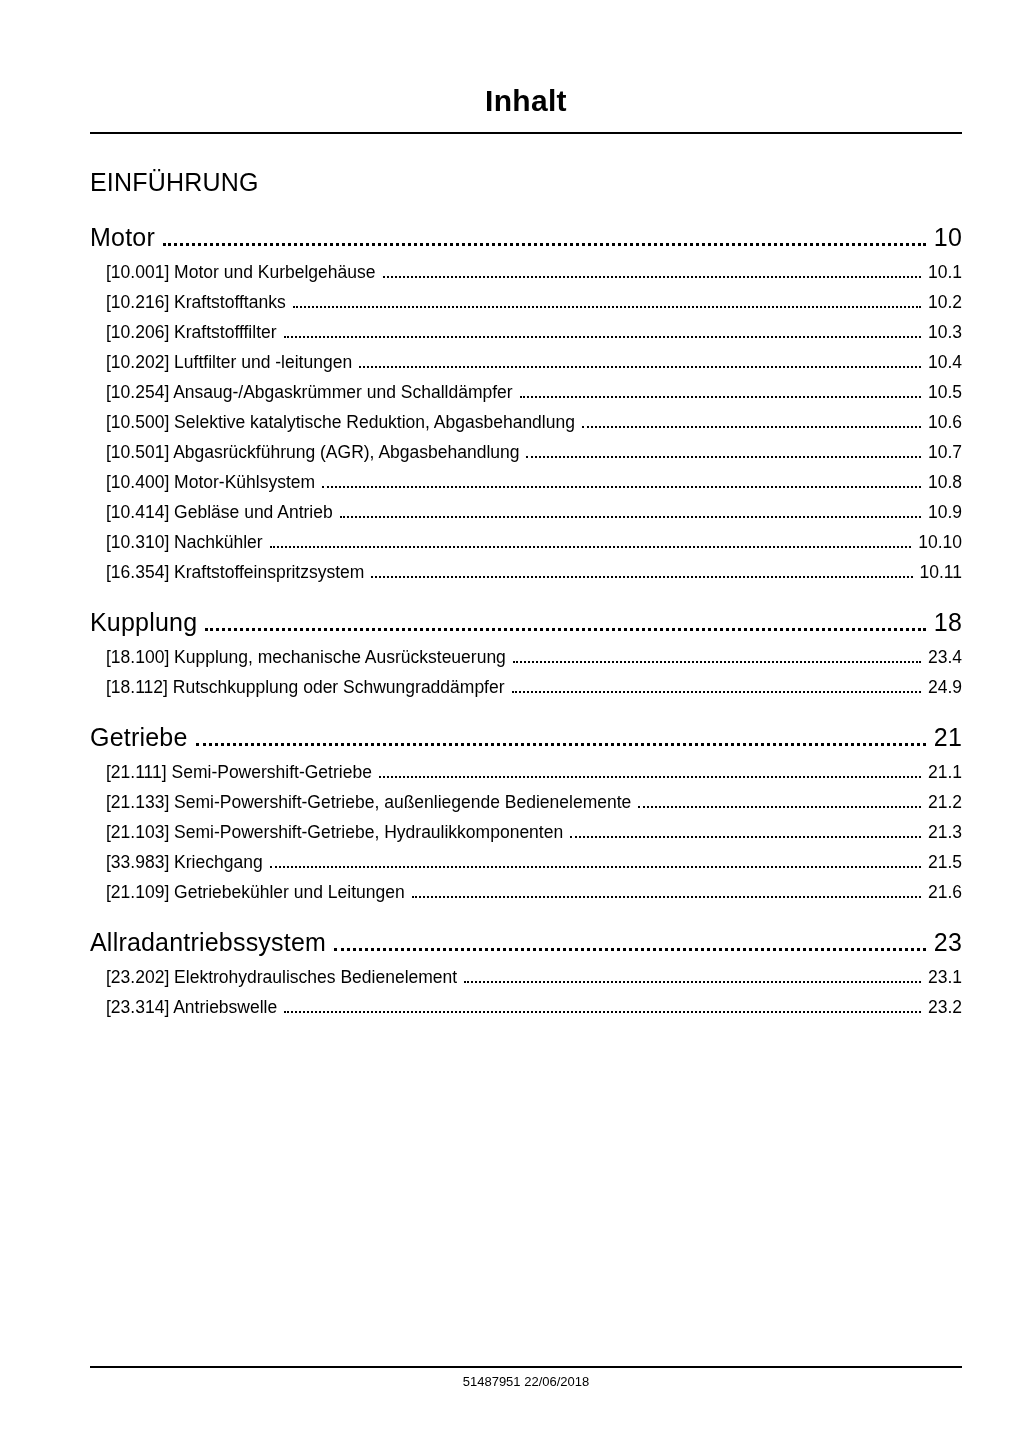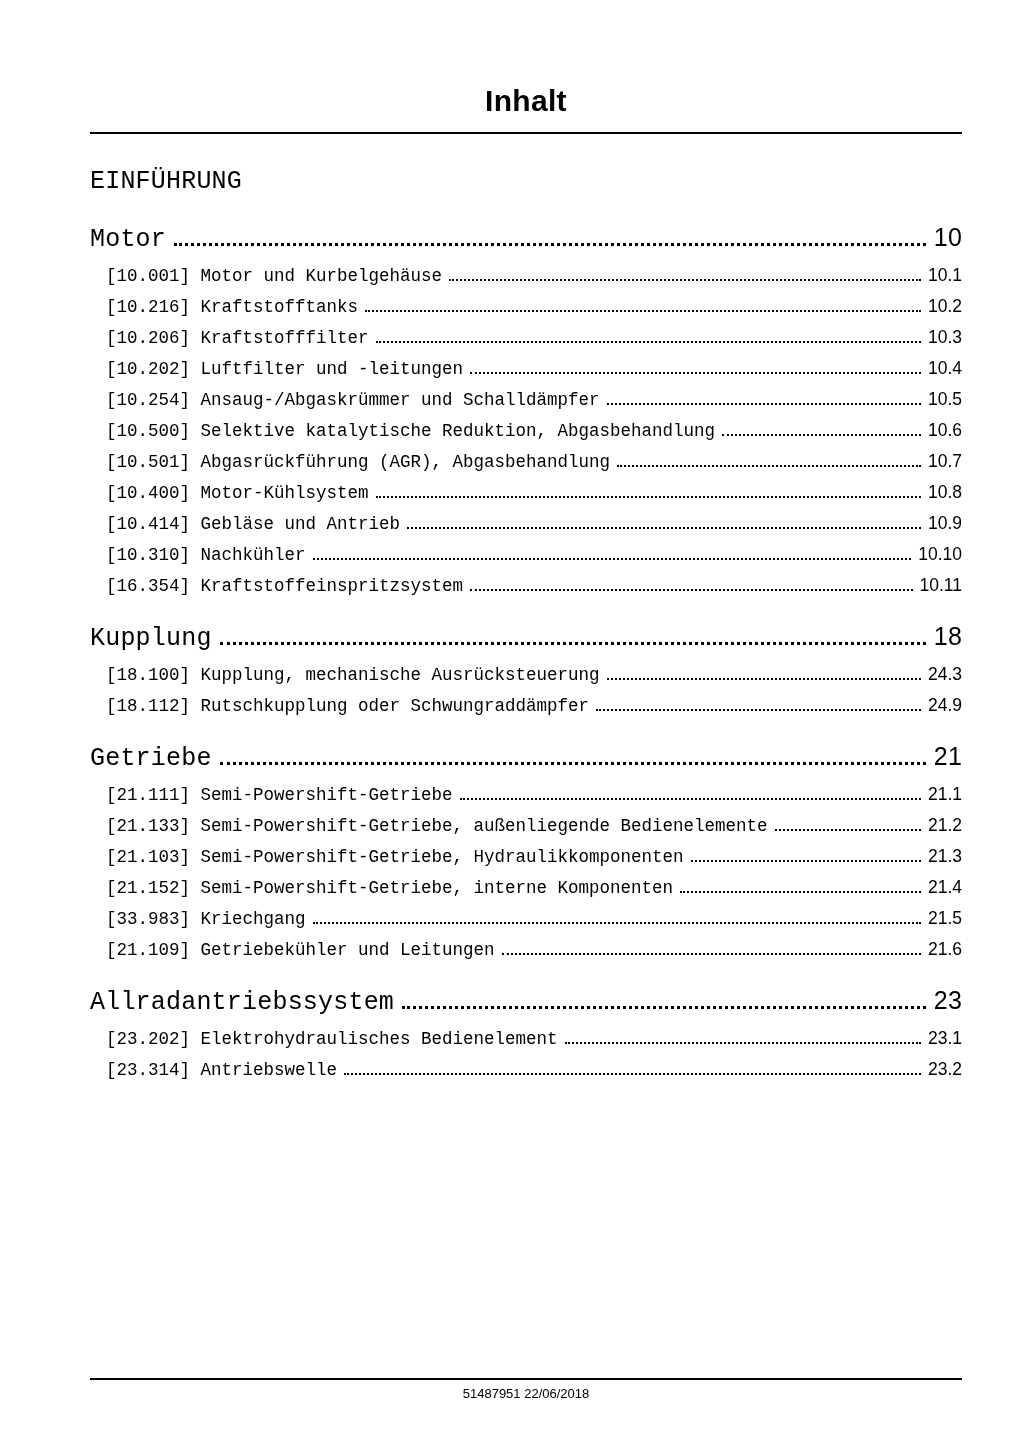--- a/index.html
+++ b/index.html
@@ -40,40 +40,39 @@
     line-height: 30px;
     margin-top: 25px;
     letter-spacing: 0.2px;
   }
   .entry-row {
     font-size: 17.5px;
     line-height: 20px;
     margin-top: 10px;
     padding-left: 16px;
   }
-  .label { white-space: nowrap; font-family: Liberation Mono, monospace; }
+  .label { white-space: nowrap; }
   .leader {
     flex: 1 1 auto;
     min-width: 20px;
     border-bottom: 2px dotted #000;
     margin: 0 7px;
     align-self: baseline;
   }
   .section-row .leader { border-bottom-width: 3px; margin: 0 8px; }
   .page-num { white-space: nowrap; text-align: right; }
   .doc-footer {
     position: absolute;
     left: 90px;
     right: 62px;
     top: 1366px;
     border-top: 2px solid #000;
     text-align: center;
     padding-top: 6px;
     font-size: 13px;
-    margin-top: 12px;
   }
 </style>
 </head>
 <body>
 
 <div class="doc-page">
   <div class="doc-title">Inhalt</div>
   <hr class="title-rule">
   <div class="toc">
   <div class="row section-row no-page">
@@ -155,21 +154,21 @@
 
   <div class="row section-row">
     <span class="label">Kupplung</span>
     <span class="leader"></span>
     <span class="page-num">18</span>
   </div>
 
   <div class="row entry-row">
     <span class="label">[18.100] Kupplung, mechanische Ausrücksteuerung</span>
     <span class="leader"></span>
-    <span class="page-num">24.3</span>
+    <span class="page-num">23.4</span>
   </div>
 
   <div class="row entry-row">
     <span class="label">[18.112] Rutschkupplung oder Schwungraddämpfer</span>
     <span class="leader"></span>
     <span class="page-num">24.9</span>
   </div>
 
   <div class="row section-row">
     <span class="label">Getriebe</span>
@@ -188,25 +187,20 @@
     <span class="leader"></span>
     <span class="page-num">21.2</span>
   </div>
 
   <div class="row entry-row">
     <span class="label">[21.103] Semi-Powershift-Getriebe, Hydraulikkomponenten</span>
     <span class="leader"></span>
     <span class="page-num">21.3</span>
   </div>
 
-  <div class="row entry-row">
-    <span class="label">[21.152] Semi-Powershift-Getriebe, interne Komponenten</span>
-    <span class="leader"></span>
-    <span class="page-num">21.4</span>
-  </div>
 
   <div class="row entry-row">
     <span class="label">[33.983] Kriechgang</span>
     <span class="leader"></span>
     <span class="page-num">21.5</span>
   </div>
 
   <div class="row entry-row">
     <span class="label">[21.109] Getriebekühler und Leitungen</span>
     <span class="leader"></span>

